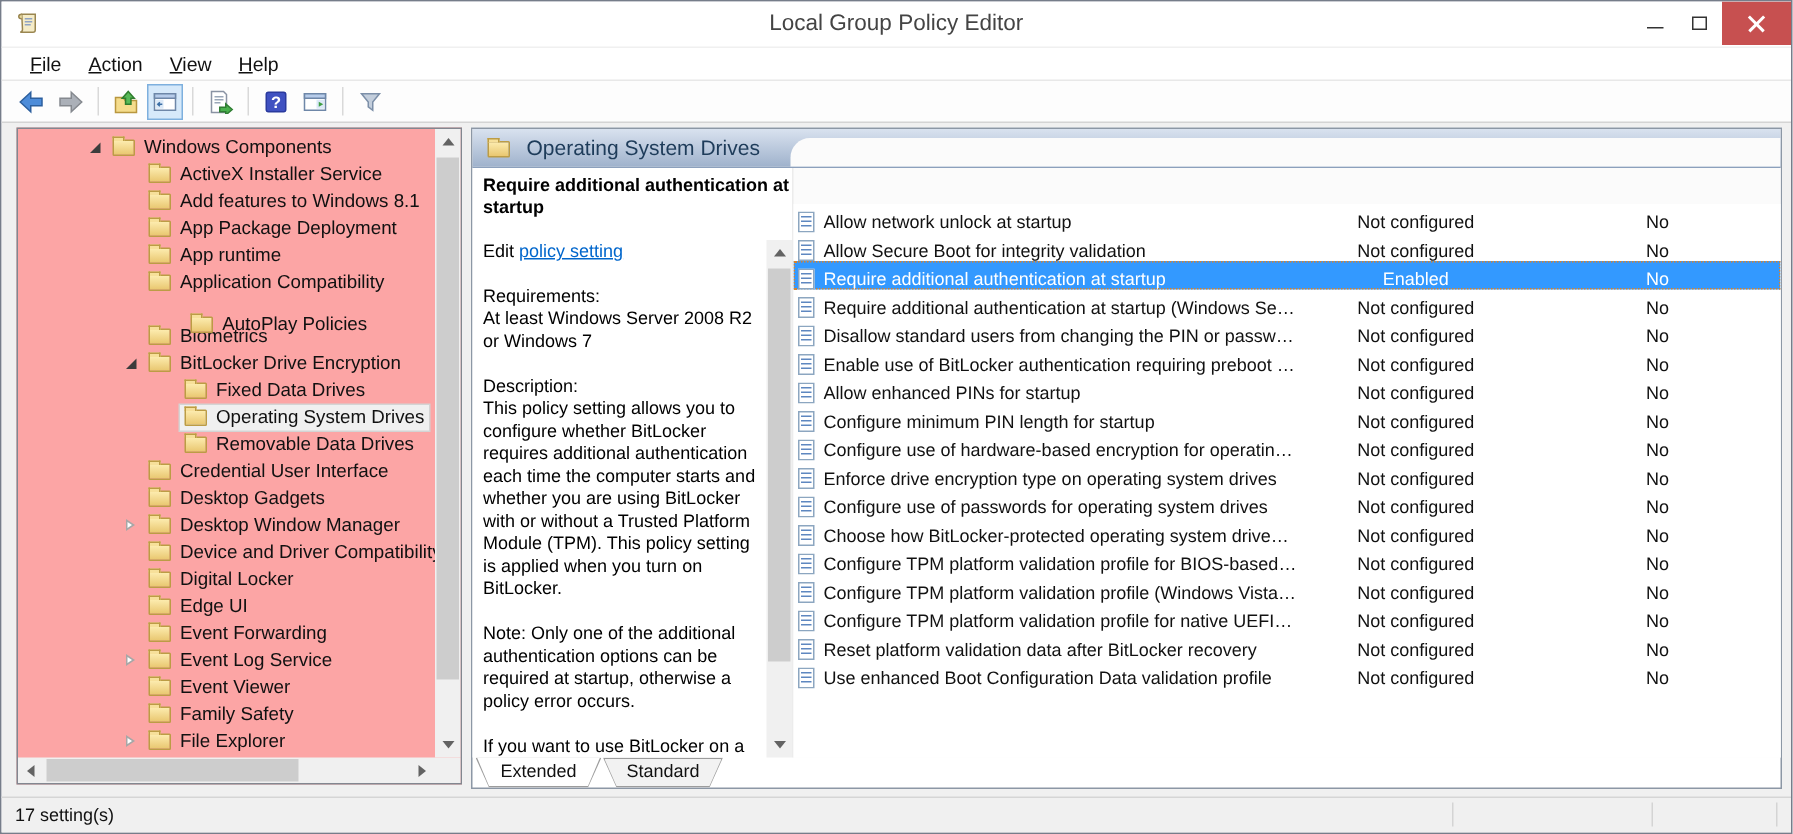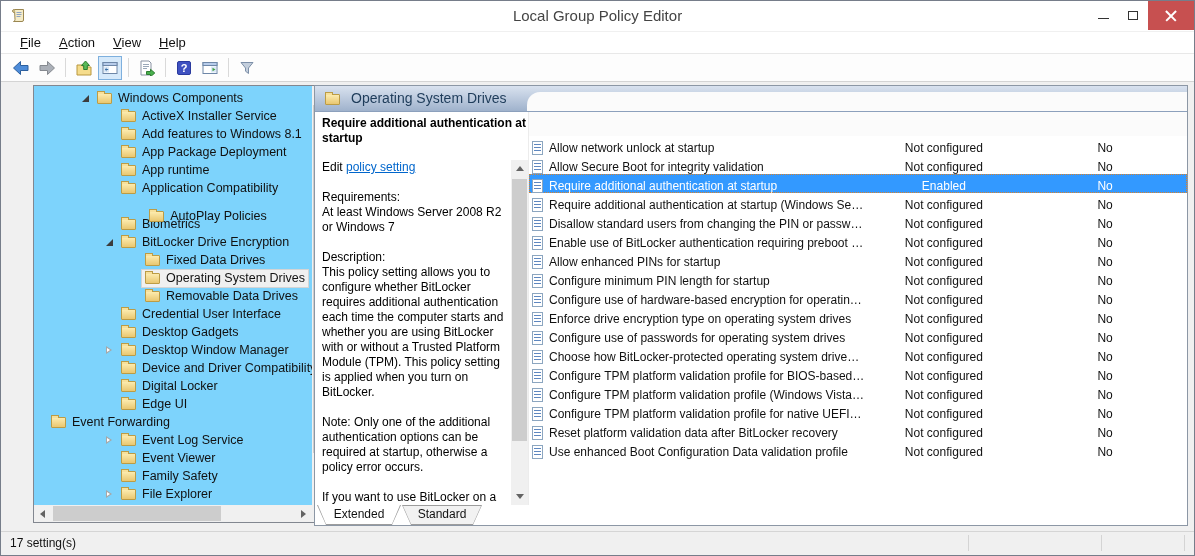--- a/index.html
+++ b/index.html
@@ -28,21 +28,21 @@
   
   .toolbar { position:absolute; left:0; top:52px; right:0; height:29px; background:#FDFDFD; border-top:1px solid #E8E8E8; border-bottom:1px solid #D4D4D4; display:flex; align-items:center; padding-left:7px; }
   .tb-btn { width:24px; height:24px; display:flex; align-items:center; justify-content:center; margin:0 1px; border:1px solid transparent; }
   .tb-btn.active { background:#D6E9FA; border:1px solid #7EB0DE; }
   .tb-sep { width:1px; height:19px; background:#D9D9D9; margin:0 5px; }
 
   
   .content-bg { position:absolute; left:0; top:81px; right:0; height:450px; background:#F0F0F0; }
 
   
-  .tree-panel { position:absolute; left:10px; top:84px; width:297px; height:438px; background:#7dd3fc; border:1px solid #828790;margin-left:22px; }
+  .tree-panel { position:absolute; left:10px; top:84px; width:297px; height:438px; background:#fca5a5; border:1px solid #828790; }
   .tree-view { position:absolute; left:0; top:0; right:17px; bottom:17px; overflow:hidden; padding-top:3px; }
   .titem { height:18px; display:flex; align-items:center; white-space:nowrap; font-size:12.5px; color:#111; }
   .tri { width:11px; height:12px; position:relative; flex:none; margin-right:3px; }
   .tri.expanded::before { content:""; position:absolute; left:2px; top:3px; border-bottom:7px solid #3C3C3C; border-left:7px solid transparent; }
   .tri.collapsed::before { content:""; position:absolute; left:2px; top:2px; border-left:6px solid #A7A7A7; border-top:4.5px solid transparent; border-bottom:4.5px solid transparent; }
   .tri.collapsed::after  { content:""; position:absolute; left:3px; top:4px; border-left:3.5px solid #fff; border-top:2.5px solid transparent; border-bottom:2.5px solid transparent; }
   .item-body { display:flex; align-items:center; padding:0 3px; height:17px; }
   .titem.selected .item-body { background:#F0F0F0; box-shadow:0 0 0 1px #D4D4D4; }
   .folder { position:relative; width:15px; height:11px; background:linear-gradient(#FCEBAE,#E9C770); border:1px solid #BC9C45; border-radius:1px; flex:none; margin-right:6px; margin-top:1px; }
   .folder::before { content:""; position:absolute; top:-3px; left:-1px; width:6px; height:2px; background:#F7E09A; border:1px solid #BC9C45; border-bottom:none; }
@@ -339,21 +339,21 @@
             <span class="tlbl">Digital Locker</span>
           </span>
         </div>
         <div class="titem" style="padding-left: 70px;">
           <span class="tri leaf"></span>
           <span class="item-body">
             <span class="folder"></span>
             <span class="tlbl">Edge UI</span>
           </span>
         </div>
-        <div class="titem" style="">
+        <div class="titem" style="padding-left: 70px;">
           <span class="tri leaf"></span>
           <span class="item-body">
             <span class="folder"></span>
             <span class="tlbl">Event Forwarding</span>
           </span>
         </div>
         <div class="titem" style="padding-left: 70px;">
           <span class="tri collapsed"></span>
           <span class="item-body">
             <span class="folder"></span>

